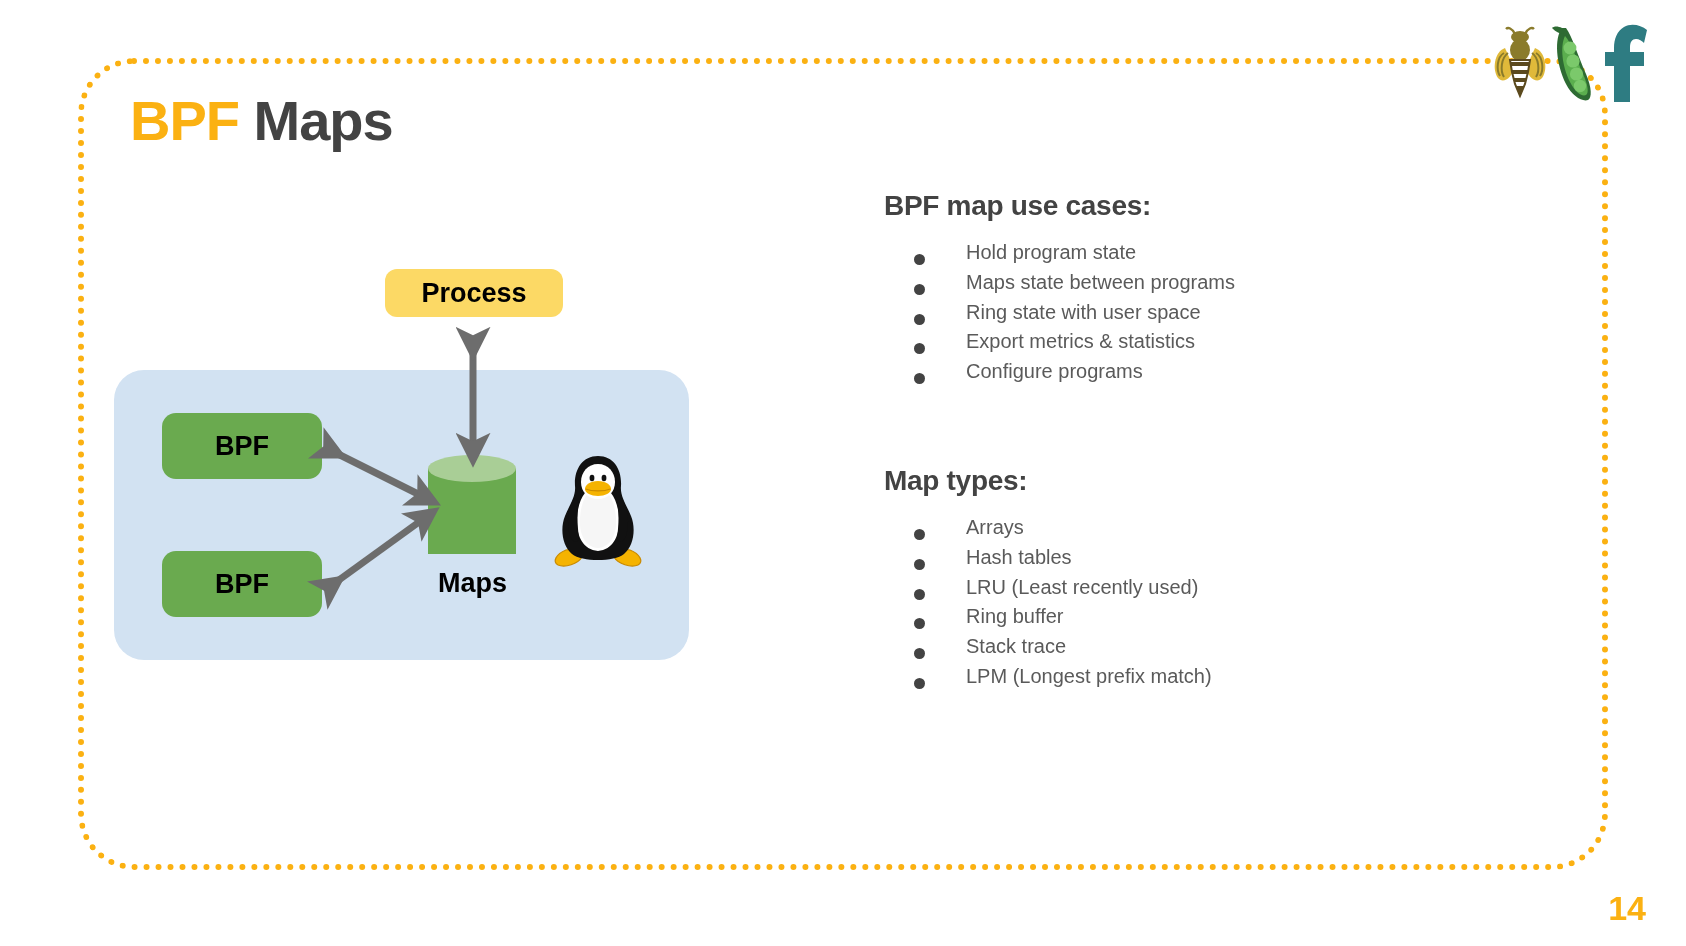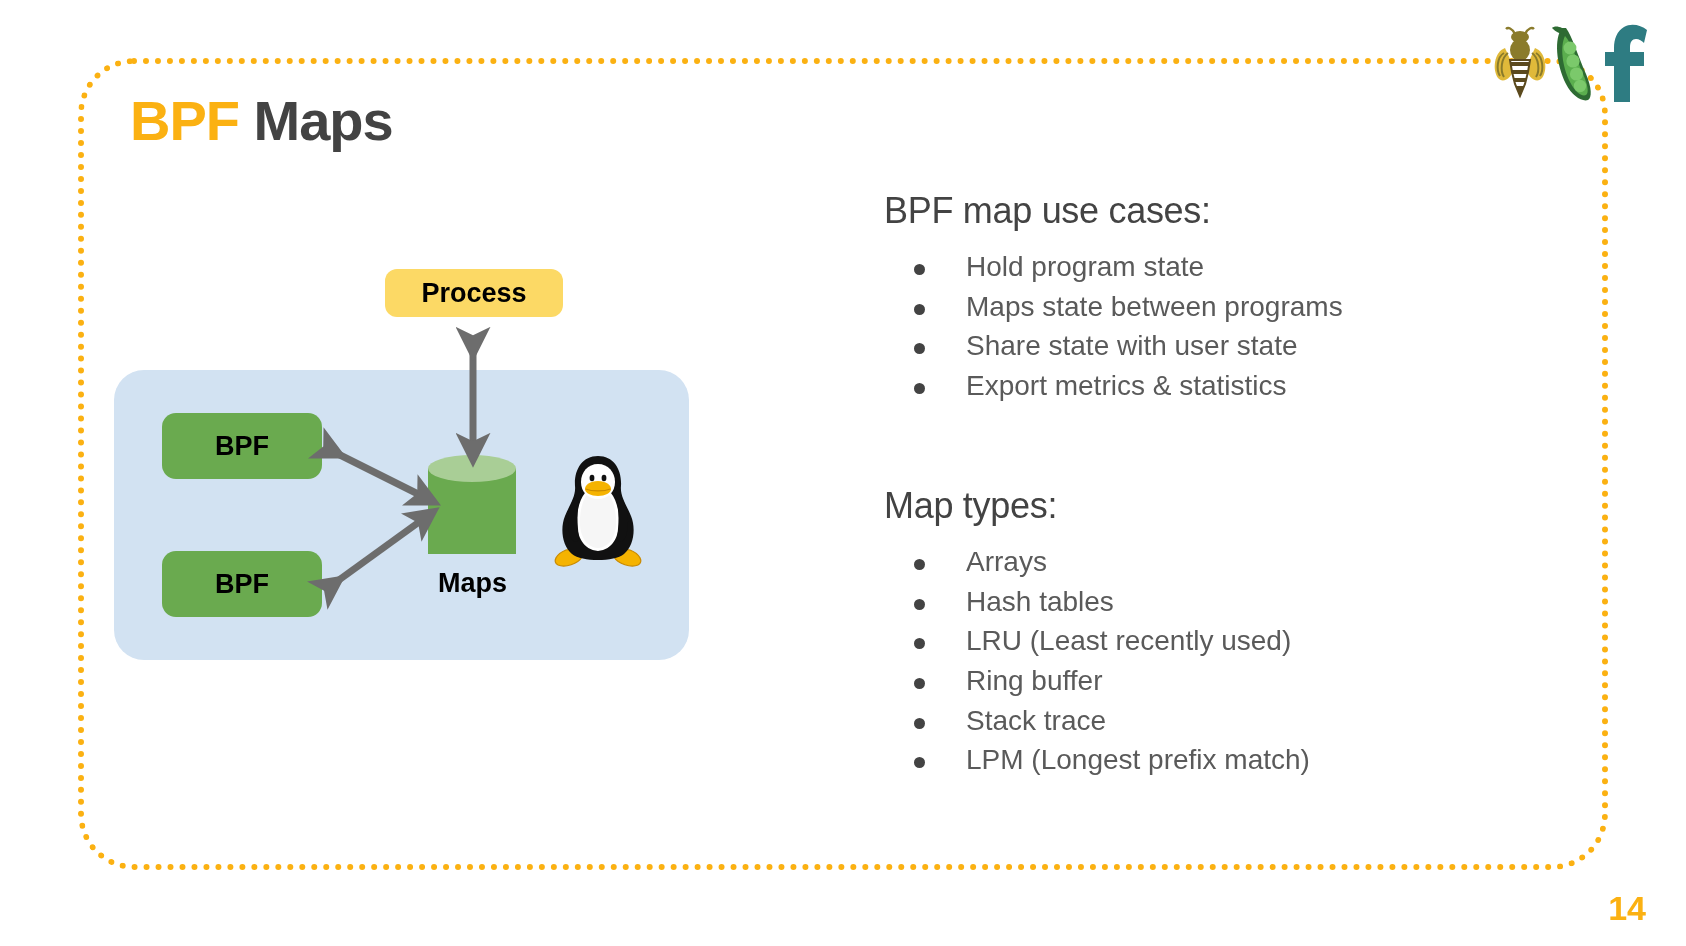--- a/index.html
+++ b/index.html
@@ -166,37 +166,37 @@
   }
 
   
   .rightcol {
     position: absolute;
     left: 884px;
     top: 190px;
     width: 700px;
   }
   .section-head {
-    font-size: 36px;
-    font-weight: normal;
+    font-size: 28px;
+    font-weight: bold;
     color: #434343;
     margin: 0 0 18px 0;
     letter-spacing: -0.3px;
   }
   .section-head.second { margin-top: 81px; }
 
   ul.bullets {
     list-style: none;
     margin: 0;
     padding: 0;
   }
   ul.bullets li {
     position: relative;
     padding-left: 82px;
-    font-size: 28px;
+    font-size: 20px;
     line-height: 1.24;
     color: #5A5A5A;
     margin-bottom: 5px;
   }
   ul.bullets li::before {
     content: "";
     position: absolute;
     left: 30px;
     top: 14px;
     width: 11px;
@@ -322,22 +322,23 @@
       <path d="M73 48 C80 56 82 72 78 86 C76 92 70 94 69 88 C71 74 71 60 69 52 Z" fill="#111111"></path>
     </svg>
   </div>
 
   <div class="rightcol">
 
     <h2 class="section-head">BPF map use cases:</h2>
     <ul class="bullets">
       <li>Hold program state</li>
       <li>Maps state between programs</li>
-      <li>Share state with user state</li>
+      <li>Ring state with user space</li>
       <li>Export metrics &amp; statistics</li>
+      <li>Configure programs</li>
     </ul>
 
     <h2 class="section-head second">Map types:</h2>
     <ul class="bullets">
       <li>Arrays</li>
       <li>Hash tables</li>
       <li>LRU (Least recently used)</li>
       <li>Ring buffer</li>
       <li>Stack trace</li>
       <li>LPM (Longest prefix match)</li>

